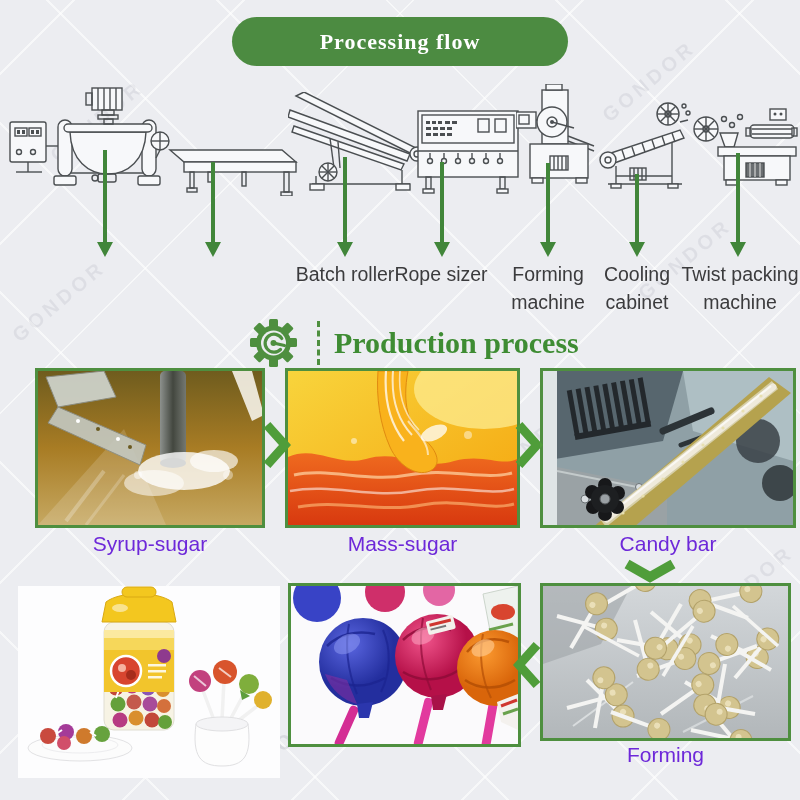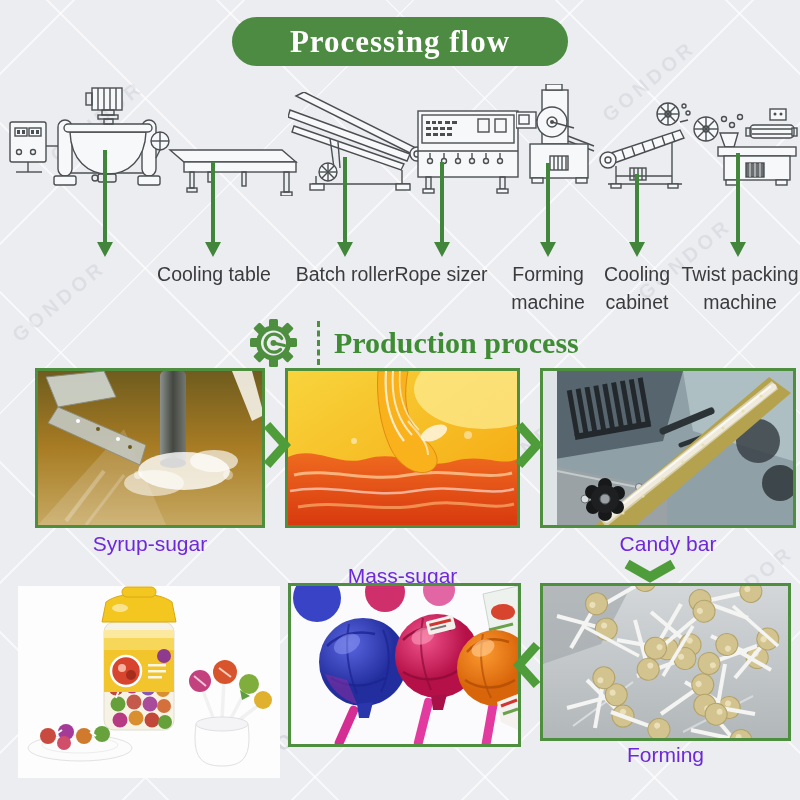--- a/index.html
+++ b/index.html
@@ -6,21 +6,21 @@
   body{font-family:"Liberation Sans",sans-serif;}
   #canvas{position:relative;width:800px;height:800px;background:#ECEDF1;overflow:hidden;}
   #canvas::before{content:"";position:absolute;inset:0;pointer-events:none;
     background:
       repeating-linear-gradient(45deg,transparent 0 118px,rgba(255,255,255,.6) 118px 120px),
       repeating-linear-gradient(-45deg,transparent 0 118px,rgba(255,255,255,.6) 118px 120px);}
   .wm{position:absolute;font-size:20px;letter-spacing:4px;color:#2e2e4e;opacity:.07;
       transform:rotate(-40deg);font-weight:bold;pointer-events:none;}
   .banner{position:absolute;left:232px;top:17px;width:336px;height:49px;border-radius:25px;
       background:#4C8B41;display:flex;align-items:center;justify-content:center;}
-  .banner span{font-family:"Liberation Serif",serif;font-weight:bold;font-size:31px;color:#fff;letter-spacing:1px;}
+  .banner span{font-family:"Liberation Serif",serif;font-weight:bold;font-size:22px;color:#fff;letter-spacing:1px;}
   .machine{position:absolute;}
   .machine svg{stroke:#4b4f52;stroke-width:1.4;fill:none;}
   .m-fill{fill:#f7f8fa;}
   .m-dark{fill:#4b4f52;stroke:none;}
   .arrow{position:absolute;width:16px;}
   .arrow .stem{position:absolute;left:6px;top:0;width:4px;background:#41863A;}
   .arrow .head{position:absolute;left:0;width:0;height:0;border-left:8px solid transparent;
       border-right:8px solid transparent;border-top:15px solid #41863A;}
   .mlabel{position:absolute;text-align:center;font-size:19.5px;line-height:1.45;color:#3b3b3d;}
   .prod-head{position:absolute;left:247px;top:318px;display:flex;align-items:center;}
@@ -274,21 +274,20 @@
     </div>
   <div class="arrow" style="left:629px;top:174px;height:83px;">
       <div class="stem" style="height:69px;"></div>
       <div class="head" style="top:68px;"></div>
     </div>
   <div class="arrow" style="left:730px;top:153px;height:104px;">
       <div class="stem" style="height:90px;"></div>
       <div class="head" style="top:89px;"></div>
     </div>
 
-  <div class="mlabel" style="left:154px;top:260px;width:120px;">Cooling table</div>
   <div class="mlabel" style="left:292px;top:260px;width:106px;">Batch roller</div>
   <div class="mlabel" style="left:386px;top:260px;width:110px;">Rope sizer</div>
   <div class="mlabel" style="left:490px;top:260px;width:116px;">Forming machine</div>
   <div class="mlabel" style="left:579px;top:260px;width:116px;">Cooling cabinet</div>
   <div class="mlabel" style="left:672px;top:260px;width:136px;">Twist packing machine</div>
 
   <div class="prod-head">
     <svg width="58" height="50" viewBox="0 0 58 50">
       <g fill="#4e8f3f">
         <rect x="22" y="1" width="9" height="9" rx="1.5"></rect>
@@ -427,21 +426,21 @@
   </div>
 
   <svg class="chev" style="left:261px;top:420px;" width="30" height="50" viewBox="0 0 30 50">
     <polyline points="6,5 24,25 6,45" fill="none" stroke="#4F9D3A" stroke-width="9"></polyline>
   </svg>
   <svg class="chev" style="left:513px;top:420px;" width="30" height="50" viewBox="0 0 30 50">
     <polyline points="6,5 24,25 6,45" fill="none" stroke="#4F9D3A" stroke-width="9"></polyline>
   </svg>
 
   <div class="caption" style="left:35px;top:532px;width:230px;">Syrup-sugar</div>
-  <div class="caption" style="left:285px;top:532px;width:235px;margin-top:32px;">Mass-sugar</div>
+  <div class="caption" style="left:285px;top:532px;width:235px;">Mass-sugar</div>
   <div class="caption" style="left:540px;top:532px;width:256px;">Candy bar</div>
 
   <svg class="chev" style="left:622px;top:558px;" width="56" height="26" viewBox="0 0 56 26">
     <polyline points="5,6 28,19 51,6" fill="none" stroke="#4F9D3A" stroke-width="10"></polyline>
   </svg>
 
   <div class="plain-photo" style="left:18px;top:586px;width:262px;height:192px;">
     <svg width="262" height="192" viewBox="0 0 262 192">
       <rect width="262" height="192" fill="#fdfdfe"></rect>
 

